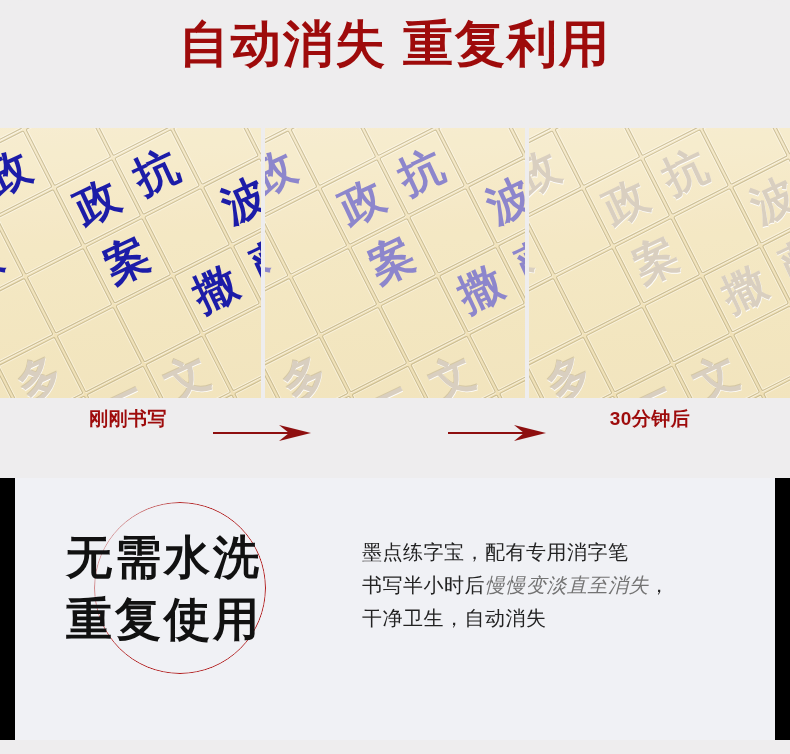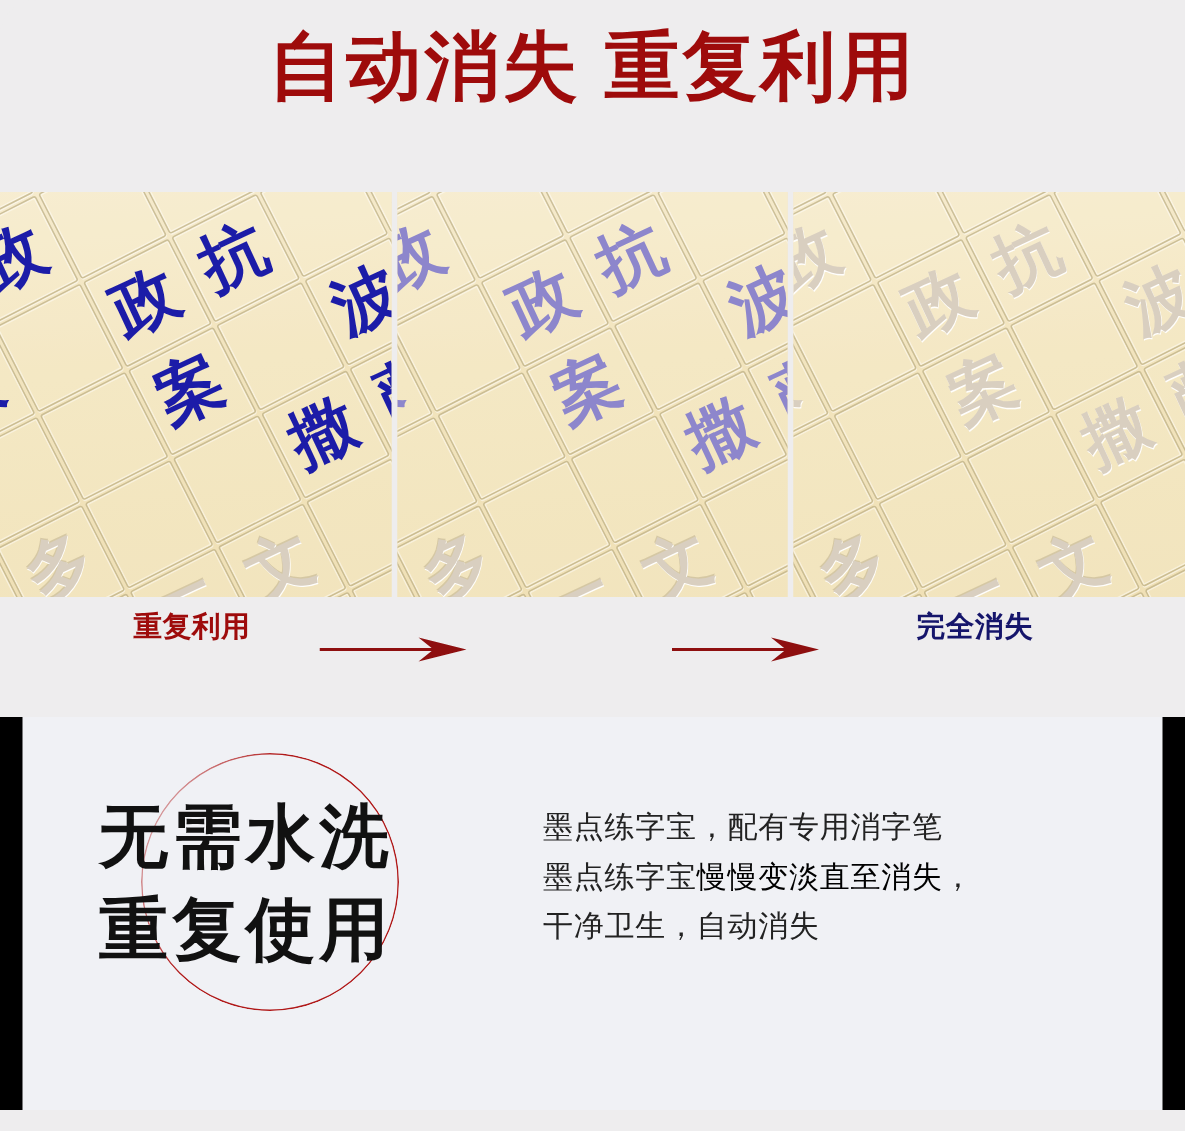--- a/index.html
+++ b/index.html
@@ -219,21 +219,21 @@
     left: 362px; top: 58px;
     width: 400px;
   }
   .desc-line {
     font-size: 20px;
     line-height: 33px;
     color: #222222;
     white-space: nowrap;
     letter-spacing: 0.5px;
   }
-  .hl { color: #000000; }
+  .hl { color: #737373; font-style: italic; }
 
   .footer-strip {
     position: absolute;
     left: 0; top: 740px;
     width: 790px;
     height: 14px;
     background: #eeedee;
   }
 </style>
 </head>
@@ -386,40 +386,40 @@
             <div class="cell" style="left: 264px; top: 396px;"></div>
           </div>
       </div>
     </div>
 
   </div>
 
   <div class="caption-row">
 
     <div class="cap cap1">
-      <div class="cap-top">重复利用</div>
+      <div class="cap-top">刚刚书写</div>
     </div>
 
     <div class="arrow arrow1">
       <svg width="98" height="18" viewBox="0 0 98 18" xmlns="http://www.w3.org/2000/svg">
         <rect x="0" y="8" width="78" height="2" fill="#8e0f0f"></rect>
         <path d="M66 1 L98 9 L66 17 L76 9 Z" fill="#8e0f0f"></path>
       </svg>
     </div>
 
 
     <div class="arrow arrow2">
       <svg width="98" height="18" viewBox="0 0 98 18" xmlns="http://www.w3.org/2000/svg">
         <rect x="0" y="8" width="78" height="2" fill="#8e0f0f"></rect>
         <path d="M66 1 L98 9 L66 17 L76 9 Z" fill="#8e0f0f"></path>
       </svg>
     </div>
 
     <div class="cap cap3">
-      <div class="cap-bottom">完全消失</div>
+      <div class="cap-top">30分钟后</div>
     </div>
 
   </div>
 
   <div class="lower">
 
     <div class="edge-bar edge-left"></div>
     <div class="edge-bar edge-right"></div>
 
     <div class="slogan-wrap">
@@ -428,21 +428,21 @@
         <div>无需水洗</div>
         <div>重复使用</div>
       </div>
     </div>
 
     <div class="desc">
       <div class="desc-line">
         <span>墨点练字宝，配有专用消字笔</span>
       </div>
       <div class="desc-line">
-        <span>墨点练字宝</span><span class="hl">慢慢变淡直至消失</span><span>，</span>
+        <span>书写半小时后</span><span class="hl">慢慢变淡直至消失</span><span>，</span>
       </div>
       <div class="desc-line">
         <span>干净卫生，自动消失</span>
       </div>
     </div>
 
   </div>
 
   <div class="footer-strip"></div>
 

